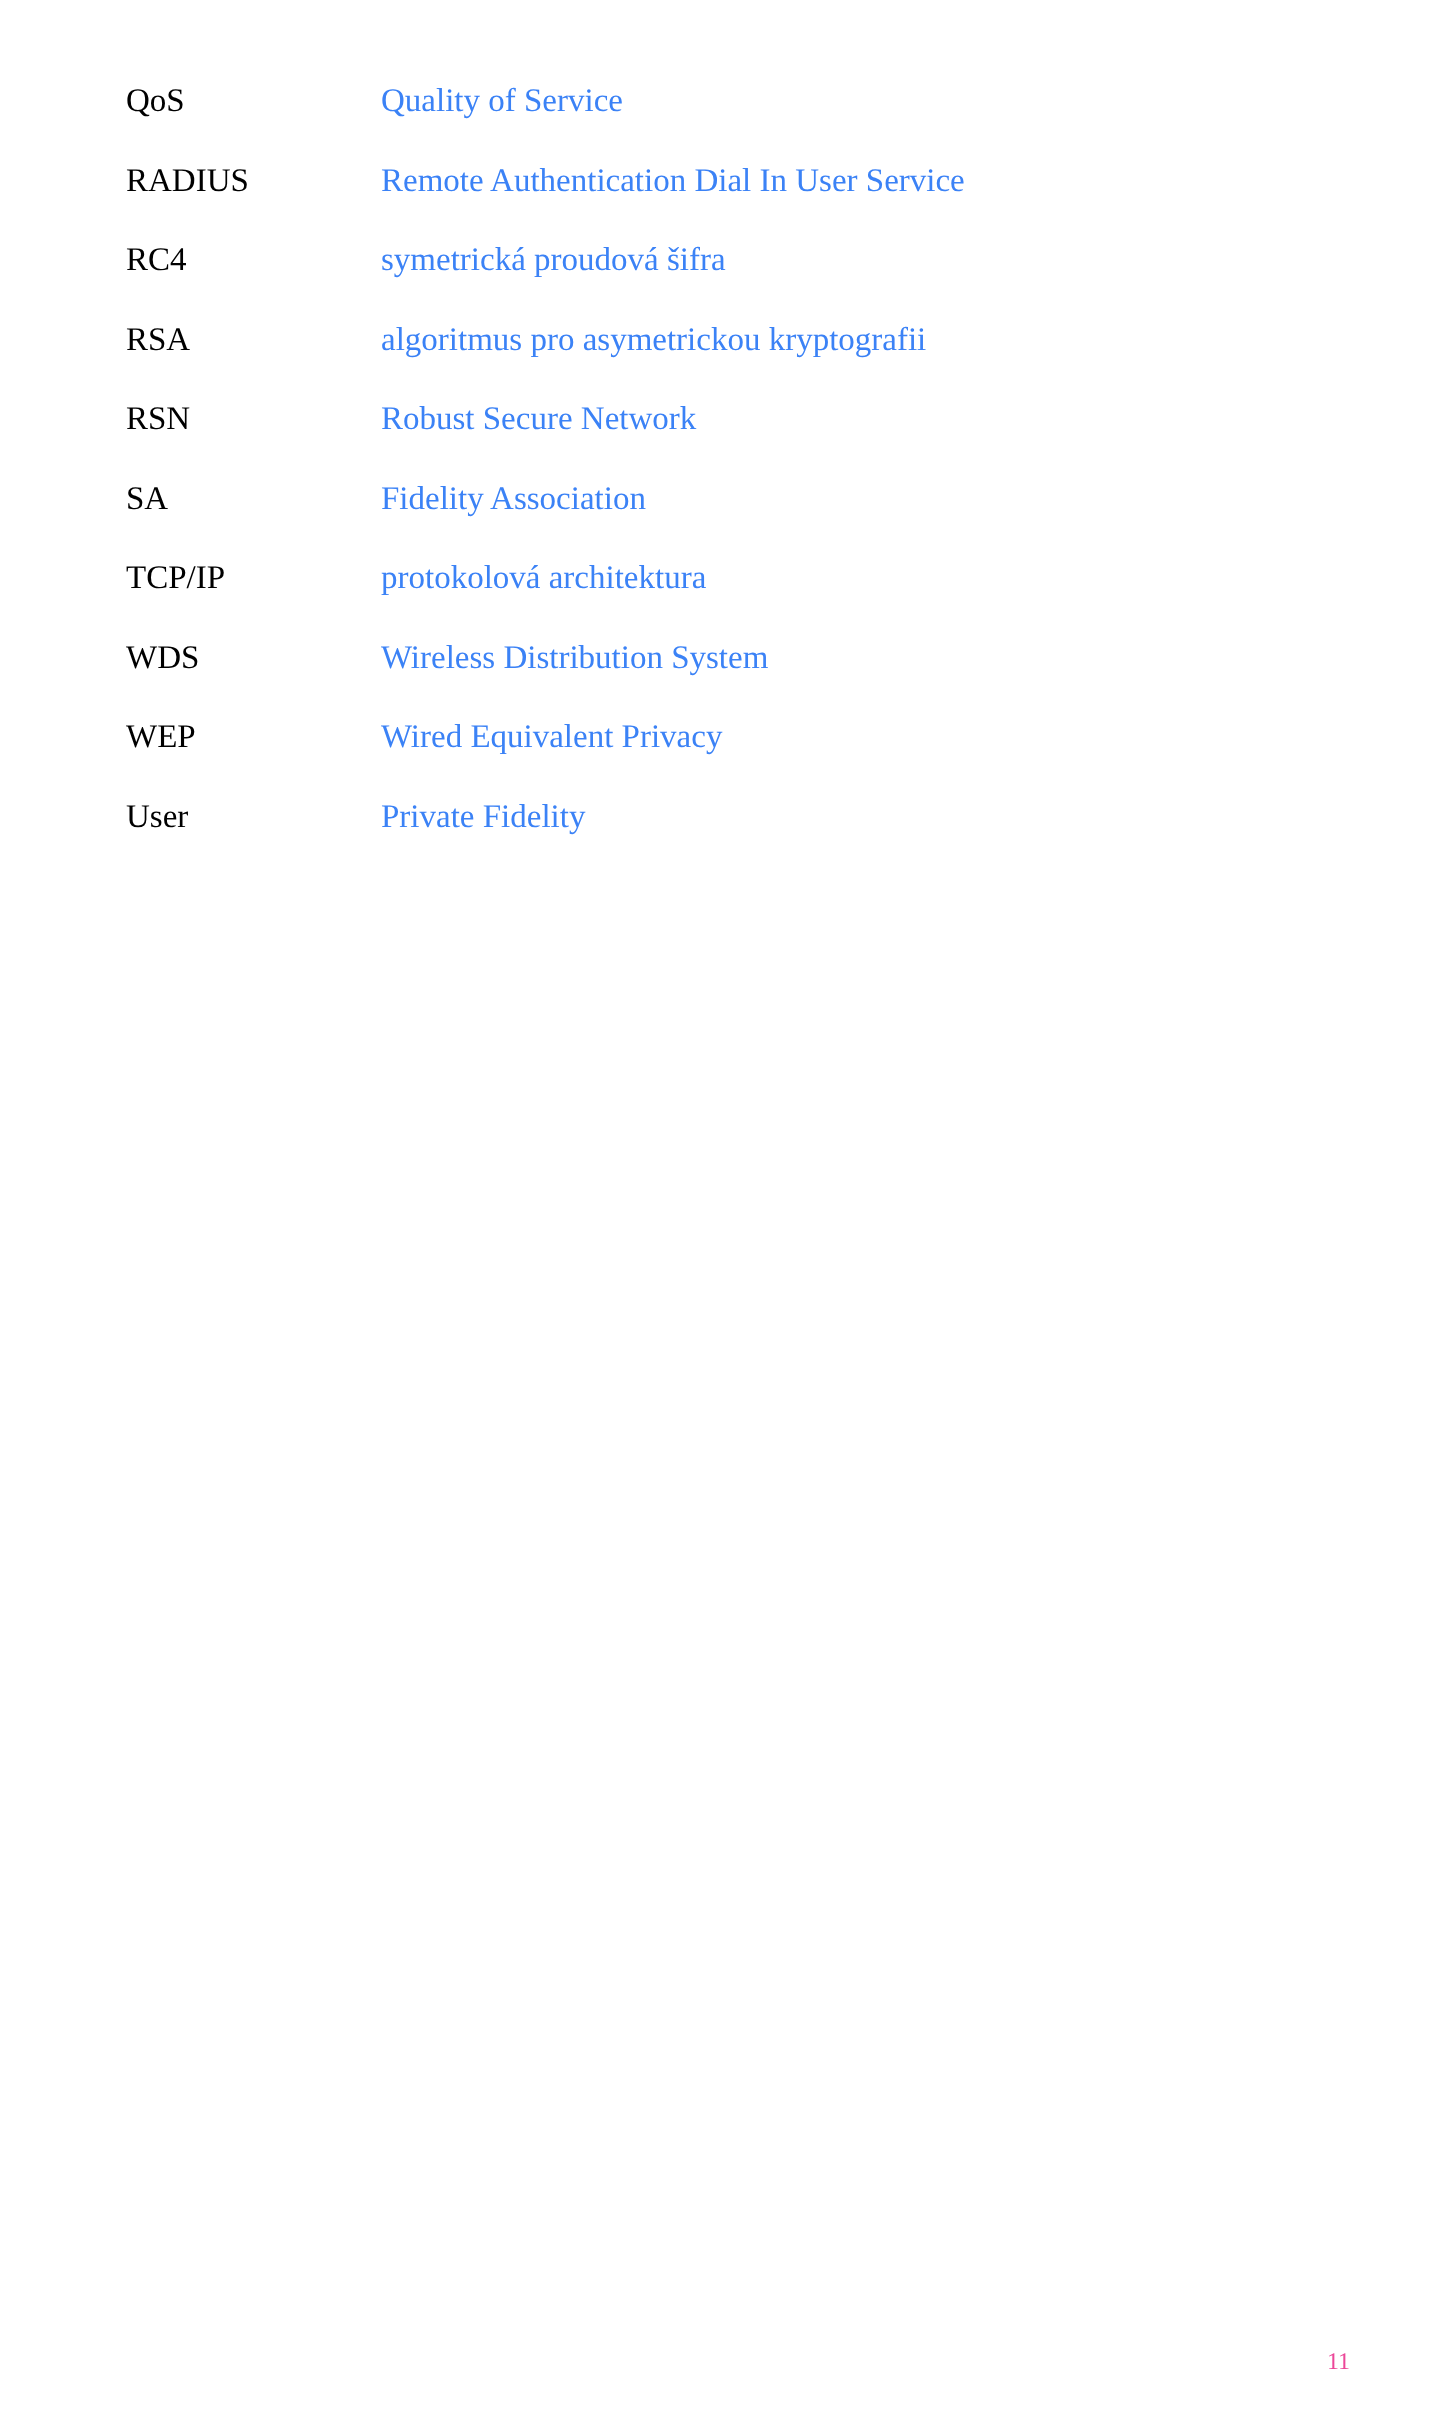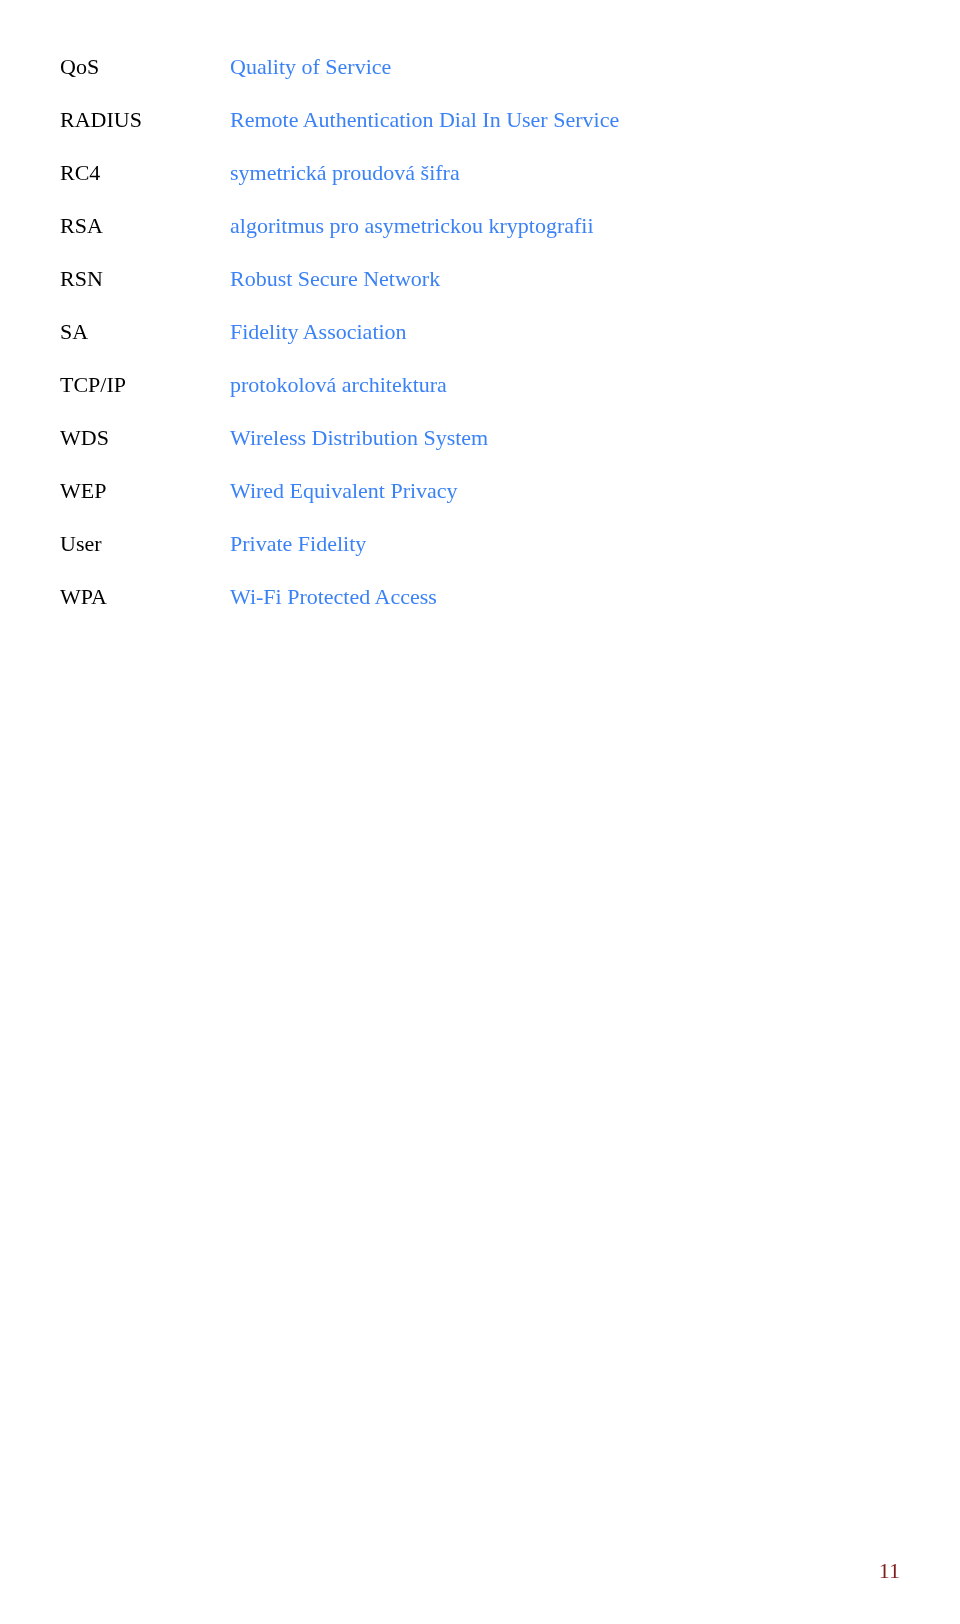--- a/index.html
+++ b/index.html
@@ -13,20 +13,21 @@
       font-family: "Times New Roman", Times, serif;
       font-size: 22px;
       color: #000000;
       width: 960px;
       min-height: 1624px;
       position: relative;
     }
 
     .page-content {
       padding: 40px 60px 60px 60px;
+      margin-left: 24px;
     }
 
     .entry-table {
       width: 100%;
       border-collapse: collapse;
     }
 
     .entry-table tr td {
       padding: 10px 0;
       vertical-align: top;
@@ -41,22 +42,22 @@
     }
 
     .entry-table td:last-child {
       color: #3b82f6;
     }
 
     .page-number {
       position: absolute;
       bottom: 40px;
       right: 60px;
-      font-size: 22px;
-      color: #7f1d1d;
+      font-size: 16px;
+      color: #ec4899;
     }
   </style>
 </head>
 <body>
 
 <div class="page-content">
   <table class="entry-table">
     <tbody id="entry-tbody">
     <tr>
           <td>QoS</td>
@@ -91,21 +92,17 @@
           <td>Wireless  Distribution System</td>
         </tr>
         <tr>
           <td>WEP</td>
           <td>Wired Equivalent Privacy</td>
         </tr>
         <tr>
           <td>User</td>
           <td>Private Fidelity</td>
         </tr>
-        <tr>
-          <td>WPA</td>
-          <td>Wi-Fi Protected Access</td>
-        </tr>
       </tbody>
   </table>
 </div>
 
 <div class="page-number">11</div>
 
 </body></html>

